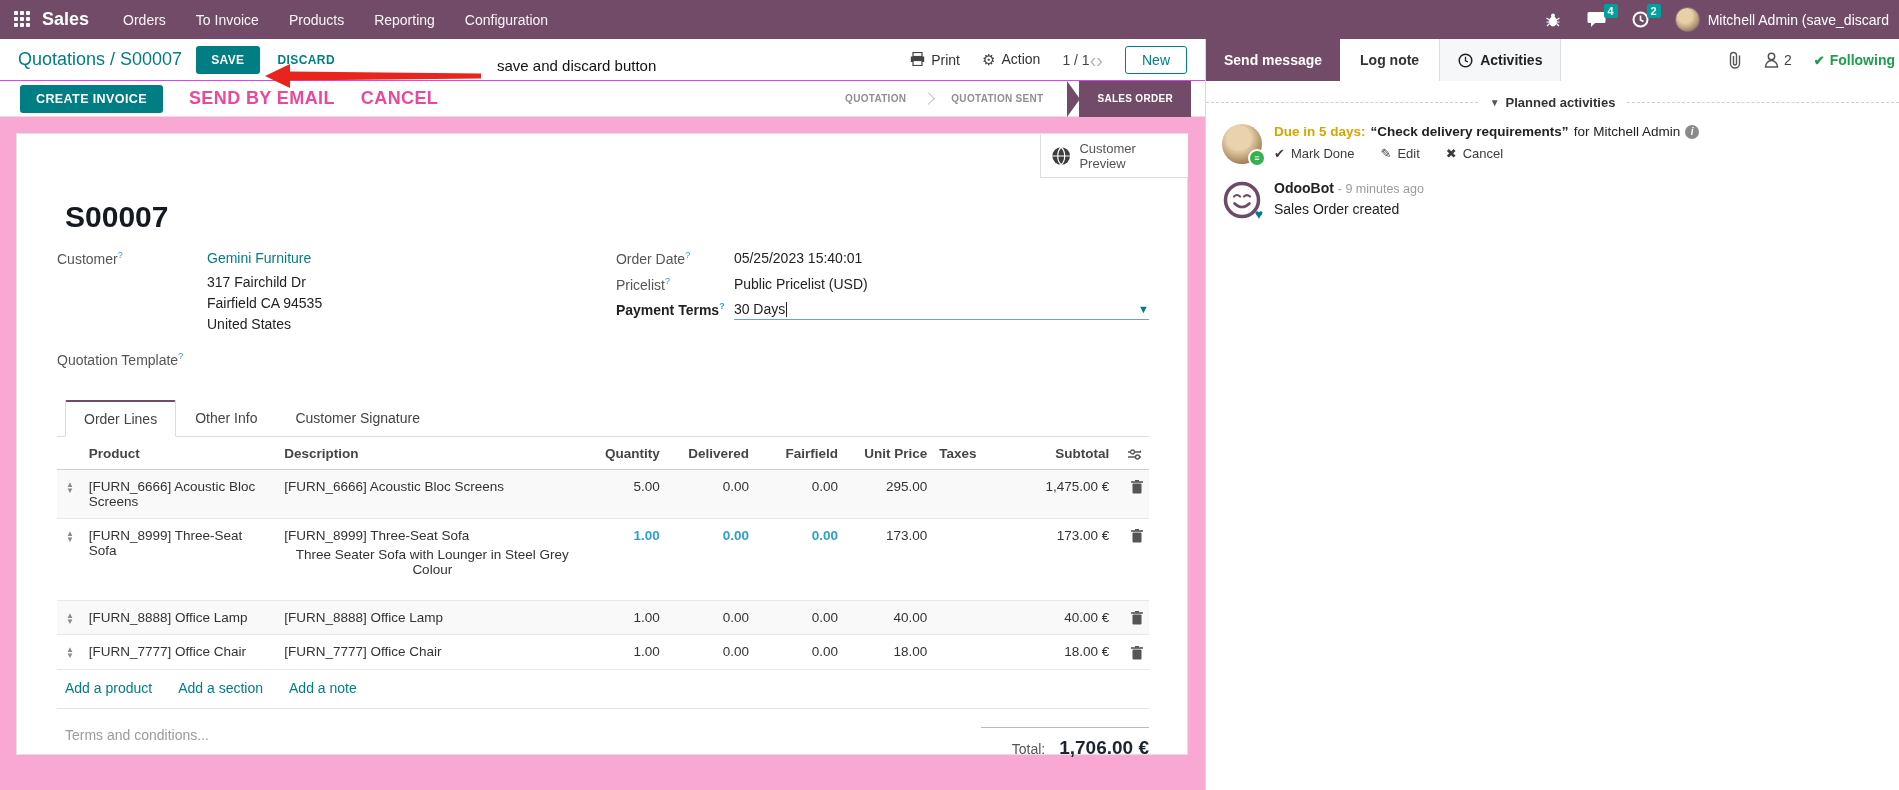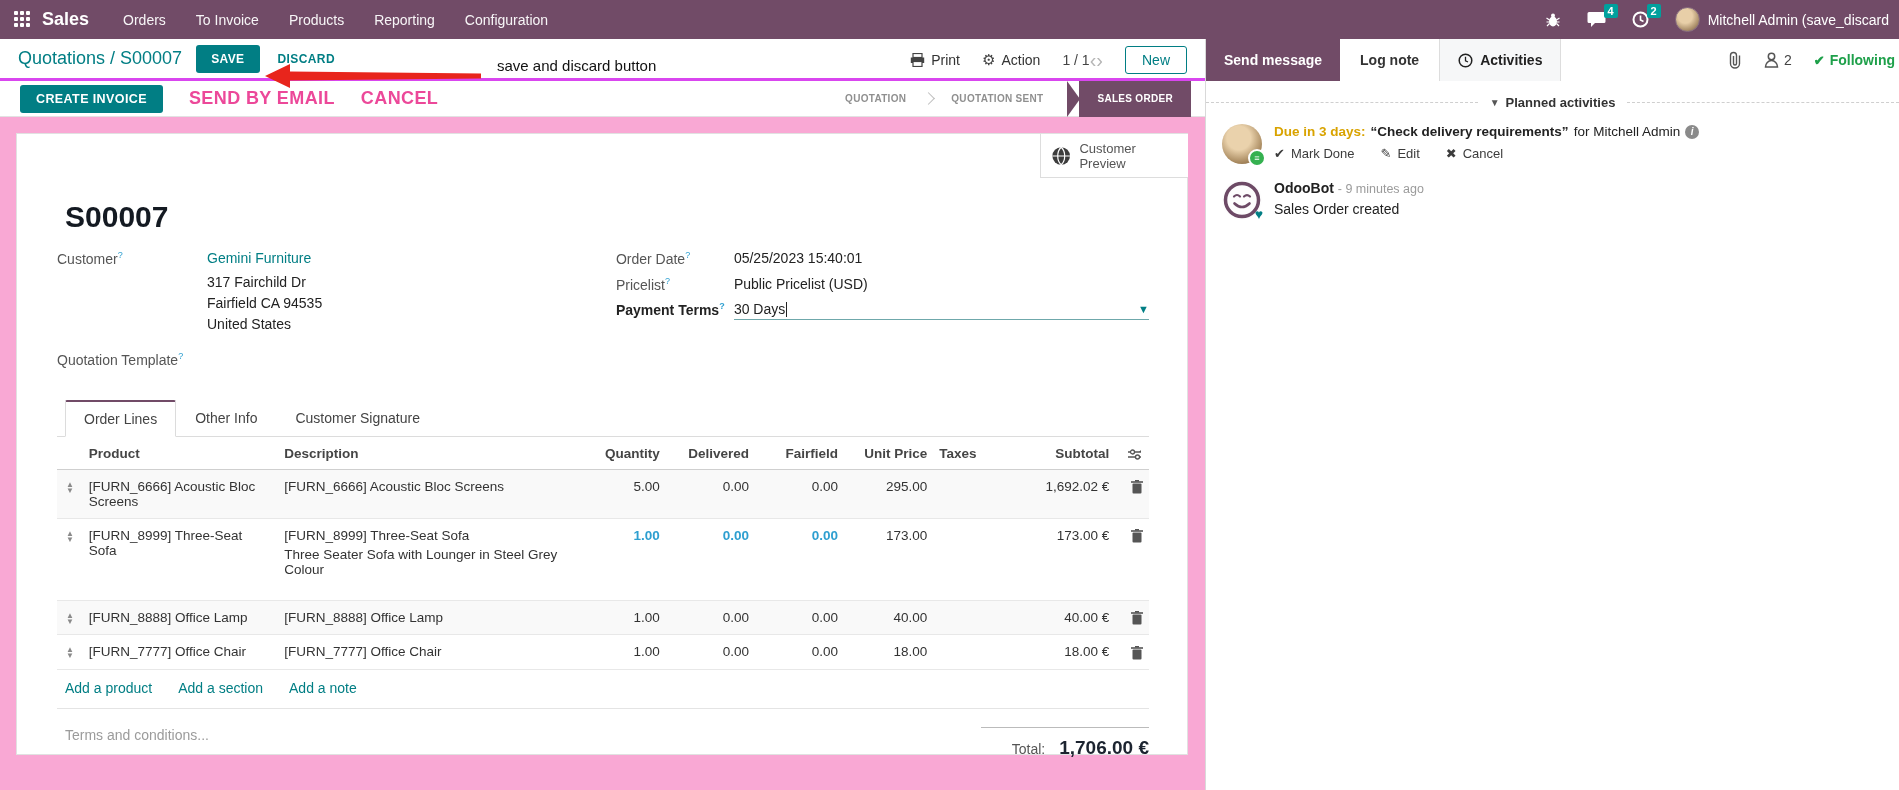--- a/index.html
+++ b/index.html
@@ -18,28 +18,28 @@
   .nav .avatar { width:25px; height:25px; border-radius:50%; margin-left:26px;
     background:radial-gradient(circle at 40% 35%, #e8cfa8 0 35%, #a98d68 70%, #6b5340); border:1px solid #8a6f82; }
   .nav .user-name { font-size:14px; margin-left:8px; white-space:nowrap; overflow:hidden; }
 
   
   .page { display:flex; height:751px; }
   .main { width:1205px; display:flex; flex-direction:column; background:#fff; }
   .chatter { flex:1; border-left:1px solid #d9d9d9; background:#fff; display:flex; flex-direction:column; overflow:hidden; }
 
   
-  .cpanel { height:42px; display:flex; align-items:center; padding:0 18px; border-bottom:3px solid #d946ef; position:relative; }
+  .cpanel { height:42px; display:flex; align-items:center; padding:0 18px; border-bottom:1px solid #d946ef; position:relative; }
   .breadcrumb { font-size:18px; color:#017e84; cursor:pointer; white-space:nowrap; }
   .btn-save { background:#017e84; color:#fff; border:none; font-size:12px; font-weight:bold; letter-spacing:.4px; padding:7px 15px; margin-left:14px; border-radius:3px; cursor:pointer; font-family:inherit; }
   .btn-discard { background:none; border:none; color:#017e84; font-size:12px; font-weight:bold; letter-spacing:.4px; margin-left:18px; cursor:pointer; font-family:inherit; }
   .annotation-text { position:absolute; left:497px; top:18px; font-size:15px; color:#111; }
   .annotation-arrow { position:absolute; left:263px; top:22px; }
   .cp-right { position:absolute; right:18px; top:0; height:42px; display:flex; align-items:center; gap:22px; }
-  .cp-link { display:flex; align-items:center; gap:6px; font-size:14px; color:#333; cursor:pointer; }
+  .cp-link { display:flex; gap:6px; font-size:14px; color:#333; cursor:pointer; }
   .pager { font-size:14px; color:#444; display:flex; align-items:center; }
   .pager .chev { color:#b5b5b5; font-size:20px; line-height:1; cursor:default; }
   .btn-new { background:#fff; border:1px solid #017e84; color:#017e84; font-size:14px; padding:5px 16px; border-radius:3px; cursor:pointer; font-family:inherit; }
 
   
   .statusbar { height:36px; display:flex; align-items:center; padding:0 18px 0 20px; border-bottom:1px solid #e2e2e2; }
   .btn-primary-sm { background:#017e84; color:#fff; border:none; font-size:12.5px; font-weight:bold; letter-spacing:.4px; padding:7px 16px; border-radius:3px; cursor:pointer; font-family:inherit; }
   .btn-flat-sm { background:none; border:none; color:#ec4899; font-size:18px; font-weight:bold; letter-spacing:.4px; margin-left:26px; cursor:pointer; font-family:inherit; }
   .statusbar .spacer { flex:1; }
   .stage { font-size:10px; font-weight:bold; letter-spacing:.3px; color:#8f8f8f; padding:0 14px; cursor:pointer; display:flex; align-items:center; height:34px; }
@@ -75,21 +75,21 @@
 
   
   table.olines { width:100%; border-collapse:collapse; font-size:13.5px; }
   table.olines col.c-handle{width:26px} col.c-prod{width:200px} col.c-desc{width:318px}
   col.c-qty{width:80px} col.c-del{width:90px} col.c-inv{width:90px} col.c-unit{width:90px}
   col.c-tax{width:70px} col.c-sub{width:115px} col.c-trash{width:34px}
   table.olines th { font-weight:bold; color:#454545; text-align:left; padding:9px 6px 8px; border-bottom:1px solid #cfcfcf; white-space:nowrap; }
   table.olines th.num, table.olines td.num { text-align:right; }
   table.olines td { padding:9px 6px; border-bottom:1px solid #e8e8e8; color:#333; vertical-align:top; }
   table.olines tbody tr:nth-child(odd) { background:#f9f9f9; }
-  .desc2 { margin-top:4px; padding-bottom:14px; }
+  .desc2 { margin-top:4px; padding-bottom:14px;text-align:center; }
   tr.modified td.hl { color:#2e9fd0; font-weight:bold; }
   .handle { color:#8a8a8a; font-size:8px; line-height:6px; text-align:center; cursor:grab; display:block; padding-top:3px; }
   .trash-btn { cursor:pointer; display:inline-block; }
   .add-links { display:flex; gap:26px; padding:10px 6px 12px 8px; border-bottom:1px solid #e4e4e4; font-size:14px; }
 
   
   .sheet-footer { display:flex; margin-top:18px; }
   .terms { color:#9b9b9b; font-size:14px; margin-left:8px; cursor:text; }
   .total-box { margin-left:auto; width:168px; border-top:1px solid #bbb; padding-top:9px; display:flex; align-items:baseline; justify-content:flex-end; gap:14px; }
   .total-label { font-size:14px; color:#555; }
@@ -325,21 +325,21 @@
               <td>
                   <span class="handle">▲<br>▼</span>
                 </td>
               <td>[FURN_6666] Acoustic Bloc Screens</td>
               <td>[FURN_6666] Acoustic Bloc Screens</td>
               <td class="num hl">5.00</td>
               <td class="num hl">0.00</td>
               <td class="num hl">0.00</td>
               <td class="num">295.00</td>
               <td></td>
-              <td class="num">1,692.02 €</td>
+              <td class="num">1,475.00 €</td>
               <td class="num"><span class="trash-btn"><svg class="ico" width="12" height="14" viewBox="0 0 12 14">
                       <rect x="1.5" y="3.5" width="9" height="10" rx="1" fill="#555"></rect>
                       <rect x="0" y="1.2" width="12" height="1.6" fill="#555"></rect>
                       <rect x="4" y="0" width="4" height="1.6" fill="#555"></rect>
                     </svg></span></td>
             </tr>
             <tr class="modified">
               <td>
                   <span class="handle">▲<br>▼</span>
                 </td>
@@ -457,21 +457,21 @@
       </div>
       <div class="line"></div>
     </div>
 
     <div class="activity-item">
       <div class="av">
         <span class="badge-ico">≡</span>
       </div>
       <div>
         <div class="act-line1">
-          <span class="due">Due in 3 days:</span>
+          <span class="due">Due in 5 days:</span>
           <span class="act-summary">“Check delivery requirements”</span>
           <span>for Mitchell Admin</span>
           <span class="info-ico">i</span>
         </div>
         <div class="act-line2">
           <span class="act-btn">
               <span>✔</span>
               <span>Mark Done</span>
             </span>
           <span class="act-btn">

